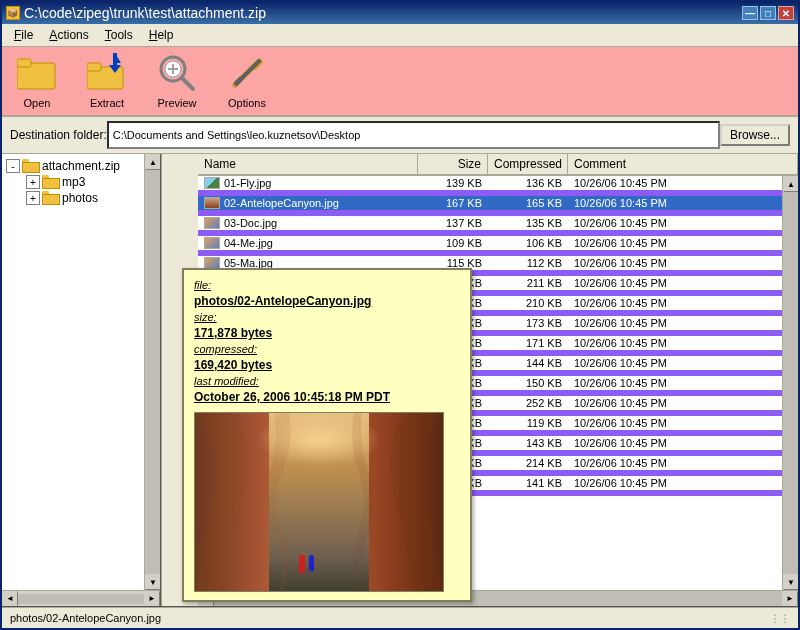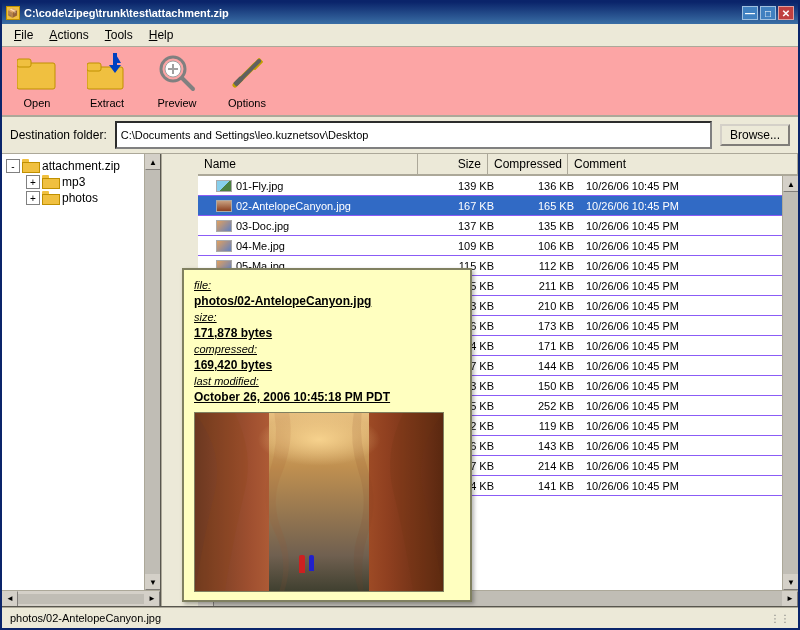--- a/index.html
+++ b/index.html
@@ -44,22 +44,22 @@
       height: 14px;
       background: #f0c040;
       border: 1px solid #c09000;
       font-size: 9px;
       display: flex;
       align-items: center;
       justify-content: center;
     }
 
     .title-text {
-      font-size: 11px;
-      font-weight: bold;
+      font-size: 14px;
+      font-weight: normal;
     }
 
     .title-buttons {
       display: flex;
       gap: 2px;
     }
 
     .title-btn {
       width: 16px;
       height: 14px;
@@ -132,21 +132,21 @@
     }
 
     
     .dest-bar {
       display: flex;
       align-items: center;
       padding: 4px 8px;
       background: #ece9d8;
       border-bottom: 1px solid #aca899;
       flex-shrink: 0;
-      gap: 8px;
+      gap: 0;
     }
 
     .dest-label {
       font-size: 12px;
       white-space: nowrap;
     }
 
     .dest-input {
       flex: 1;
       height: 28px;
@@ -330,23 +330,22 @@
     .file-list {
       flex: 1;
       overflow: hidden;
       position: relative;
     }
 
     .file-row {
       display: flex;
       align-items: center;
       height: 20px;
-      border-bottom: 1px solid #8b5cf6;
+      border-bottom: 6px solid #8b5cf6;
       cursor: pointer;
-      padding-left: 12px;
     }
     .file-row.selected { background: #316ac5; color: white; }
 
     .file-row .cell {
       padding: 0 6px;
       font-size: 11px;
       white-space: nowrap;
       overflow: hidden;
     }
 

